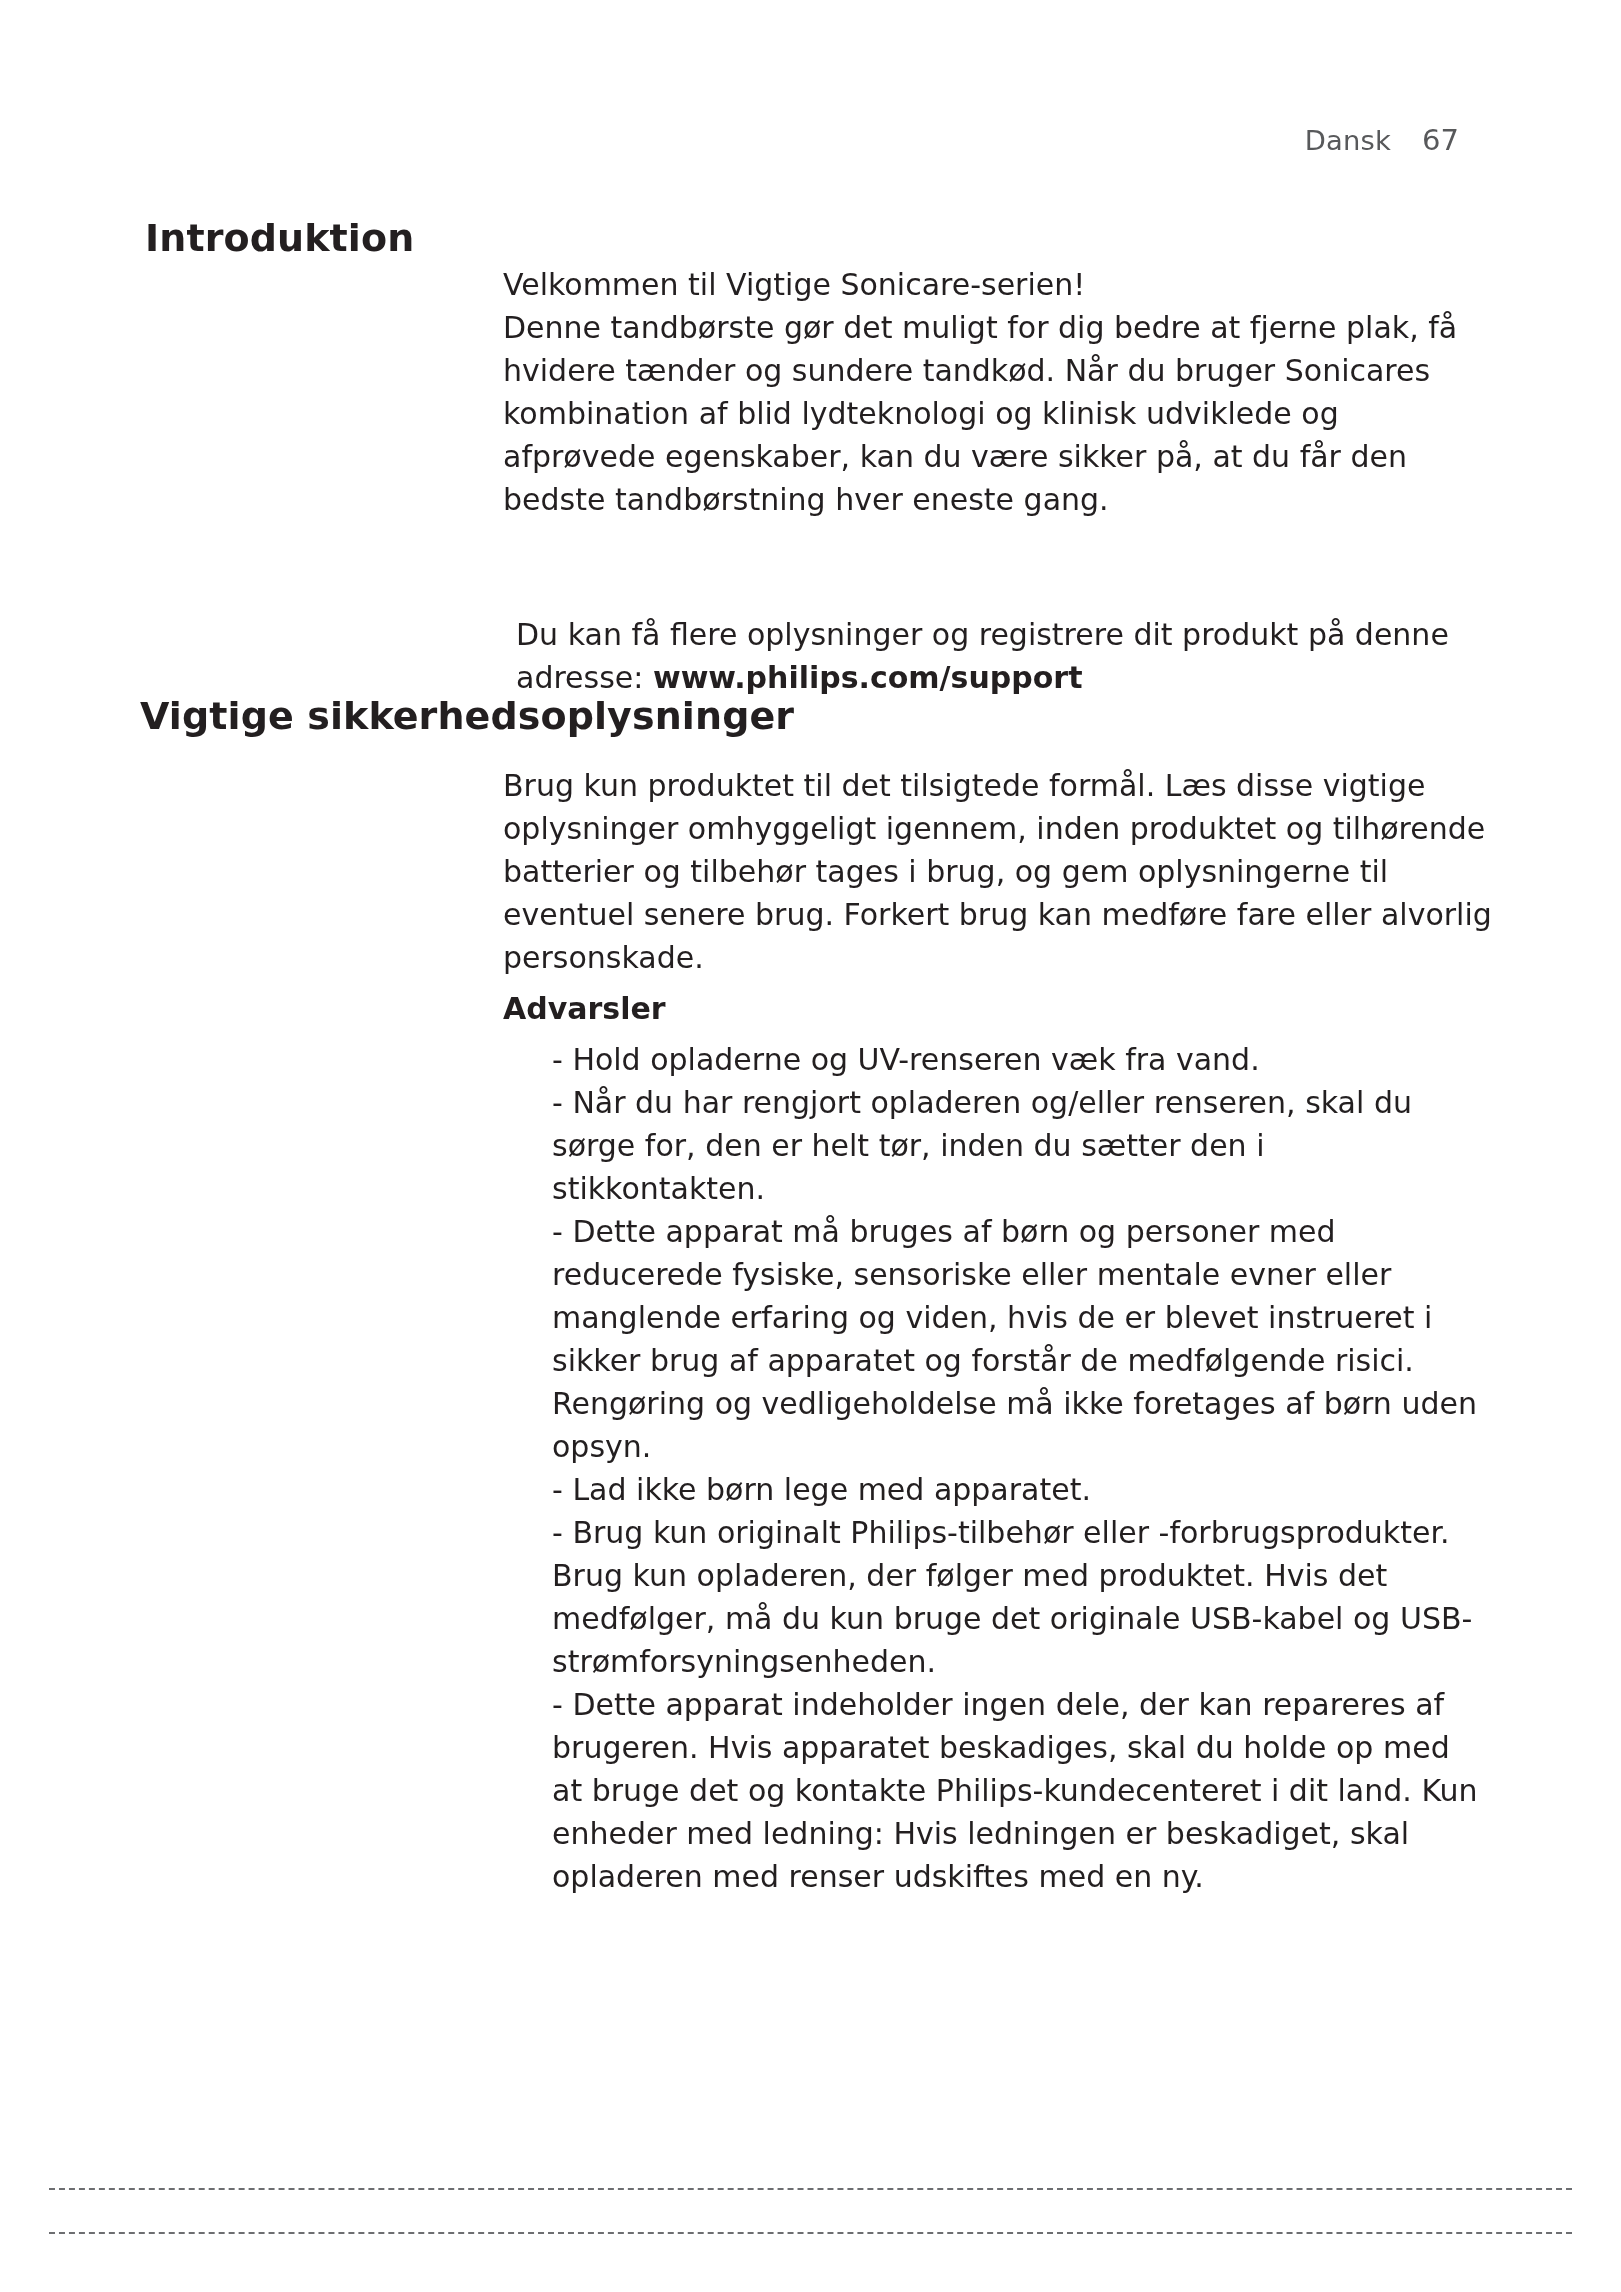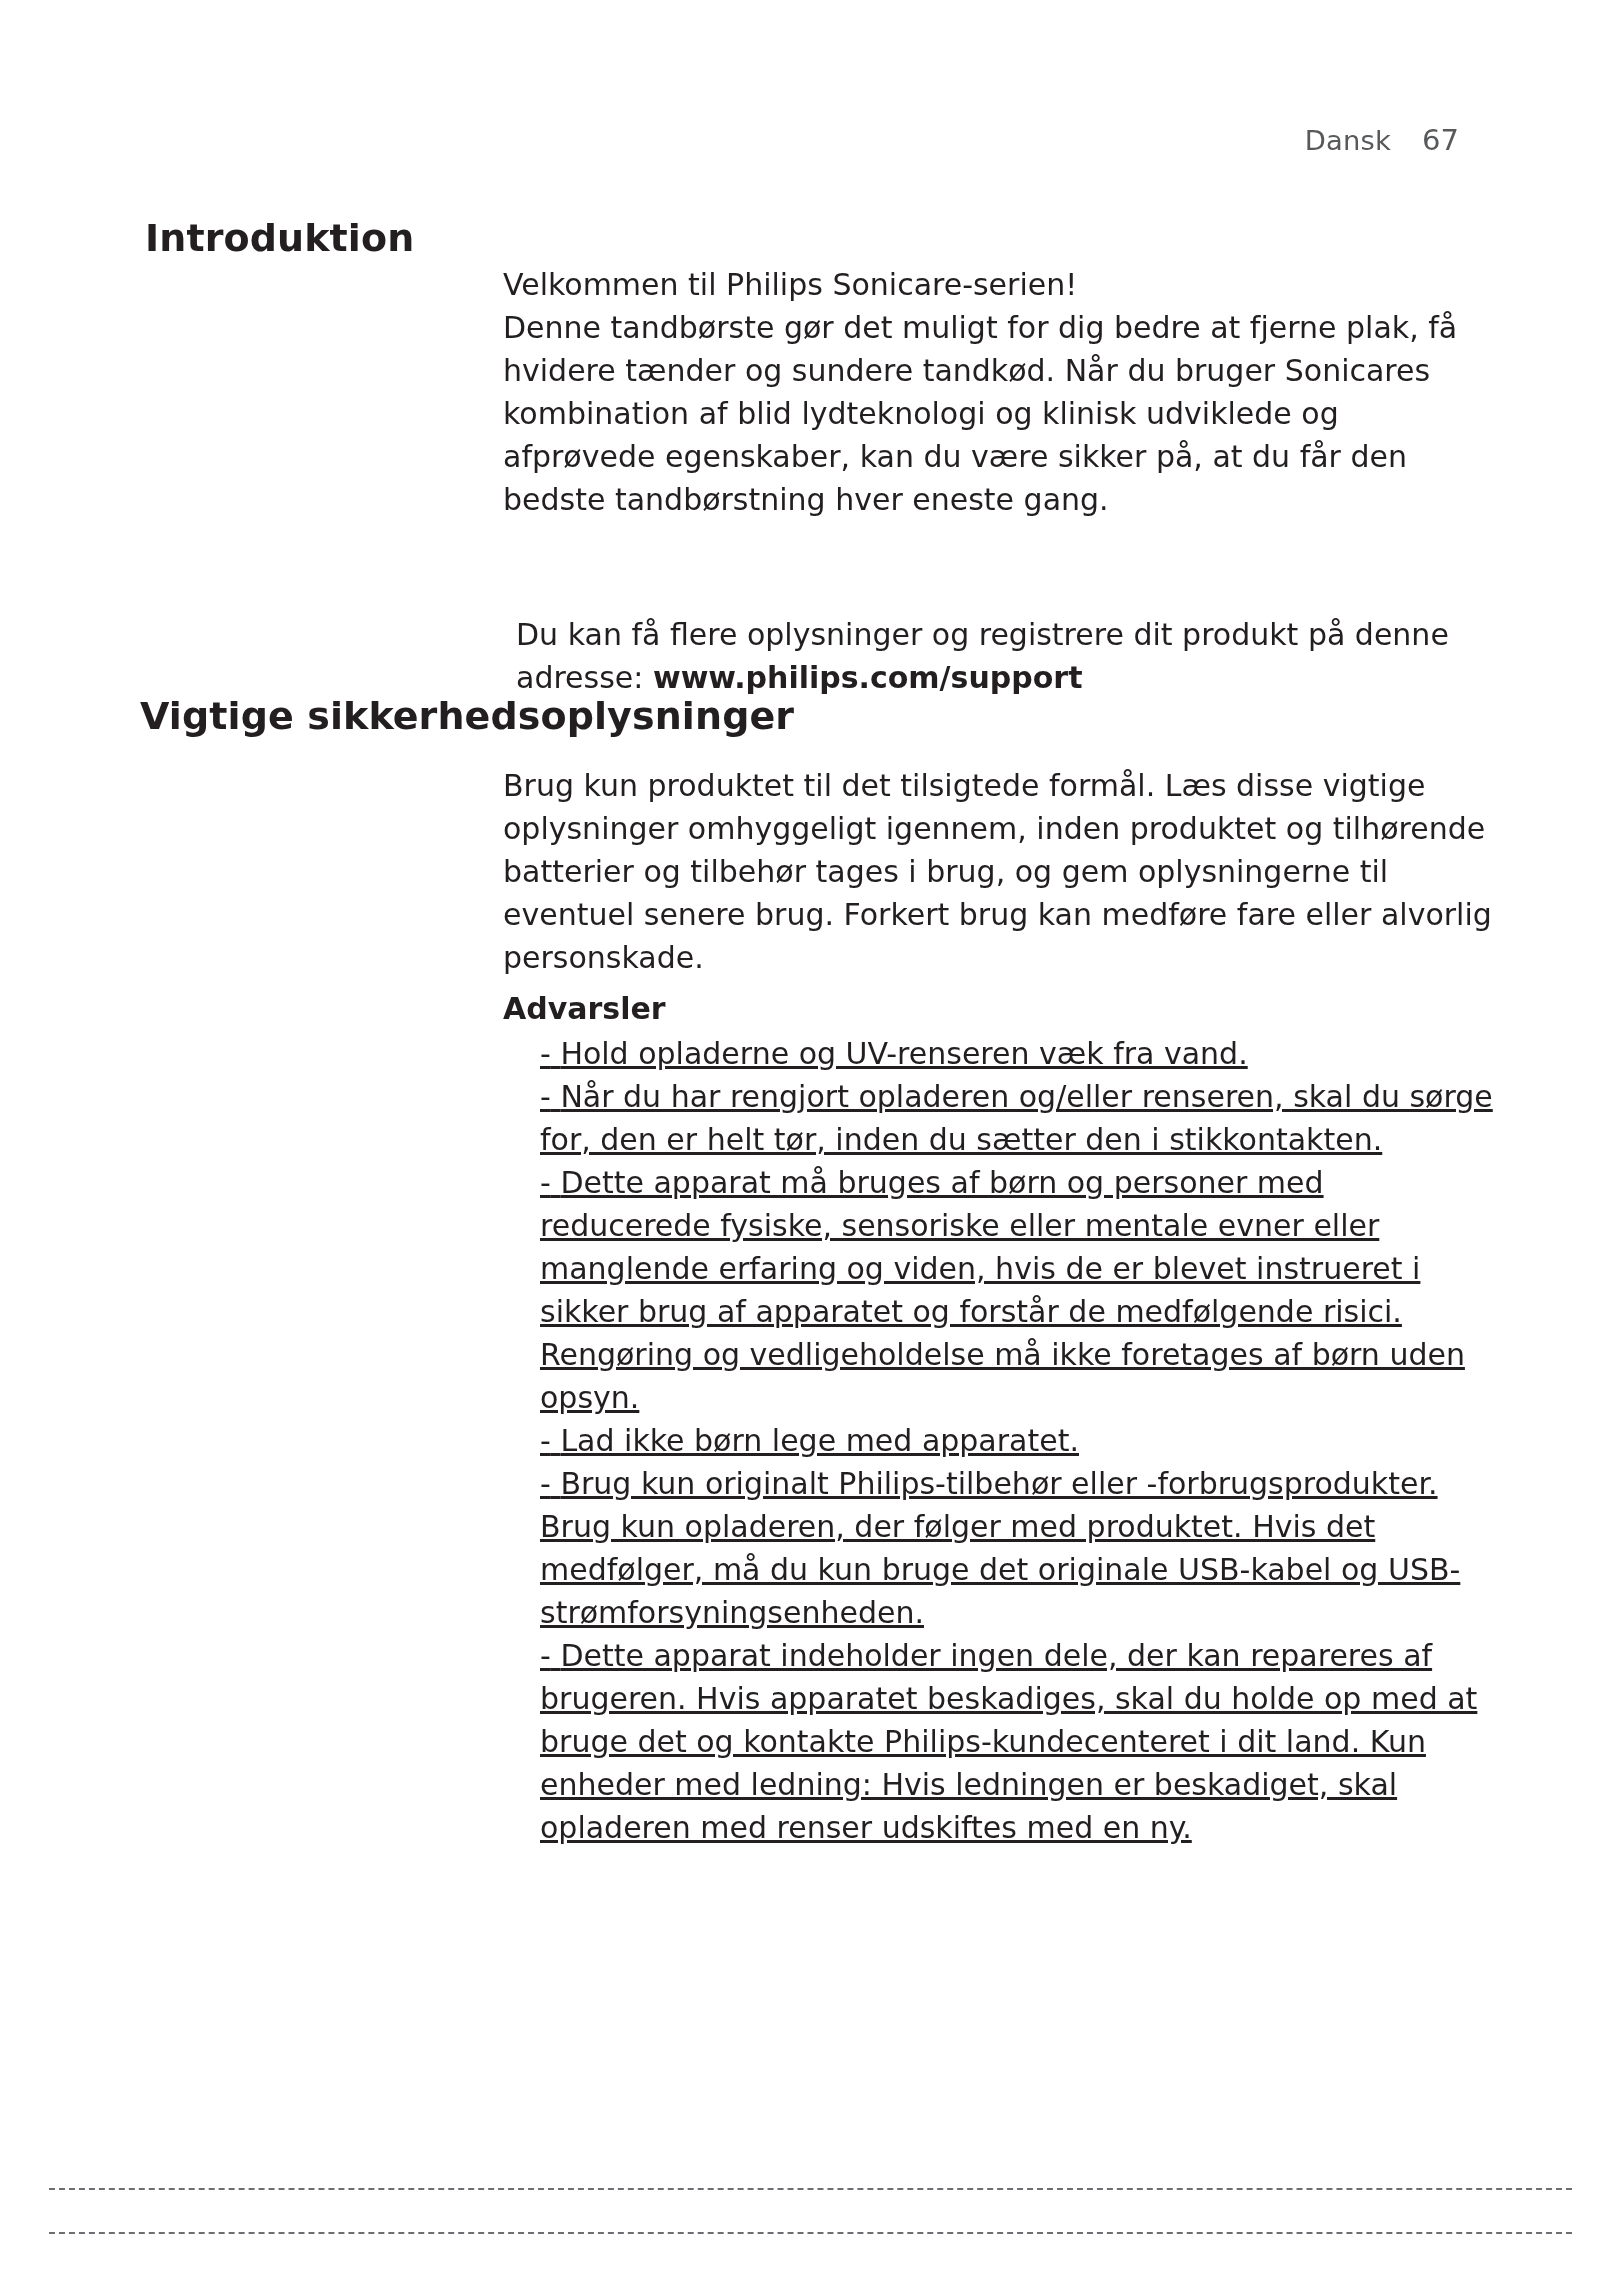--- a/index.html
+++ b/index.html
@@ -87,23 +87,22 @@
 
   .sub-head {
     font-size: 30px;
     font-weight: bold;
     margin: 11.8px 0 5.9px 0;
     color: #231f20;
   }
 
   ul.dash-list {
     list-style: none;
-    margin: 0;
+    margin: 12px;
     padding: 0;
-    text-decoration: underline;
   }
   ul.dash-list > li {
     position: relative;
     padding-left: 37px;
     margin-bottom: 0px;
     text-indent: 0;
   }
 
   
   .hang {
@@ -140,21 +139,21 @@
   <div class="header">
     <span class="lang">Dansk</span>
     <span class="pageno">67</span>
   </div>
 
   <div class="content">
 
     <h1 class="section-title title-intro">Introduktion</h1>
 
     <div class="body-col block-intro">
-      <p>Velkommen til Philips Sonicare-serien!</p>
+      <p>Velkommen til Vigtige Sonicare-serien!</p>
       <p>Denne tandbørste gør det muligt for dig bedre at fjerne plak, få hvidere tænder og sundere tandkød. Når du bruger Sonicares kombination af blid lydteknologi og klinisk udviklede og afprøvede egenskaber, kan du være sikker på, at du får den bedste tandbørstning hver eneste gang.</p>
     </div>
 
     <div class="body-col block-intro2">
       <p><span>Du kan få flere oplysninger og registrere dit produkt på denne adresse: </span><span class="bold">www.philips.com/support</span></p>
     </div>
 
     <h1 class="section-title title-safety">Vigtige sikkerhedsoplysninger</h1>
 
     <div class="body-col block-safety">

